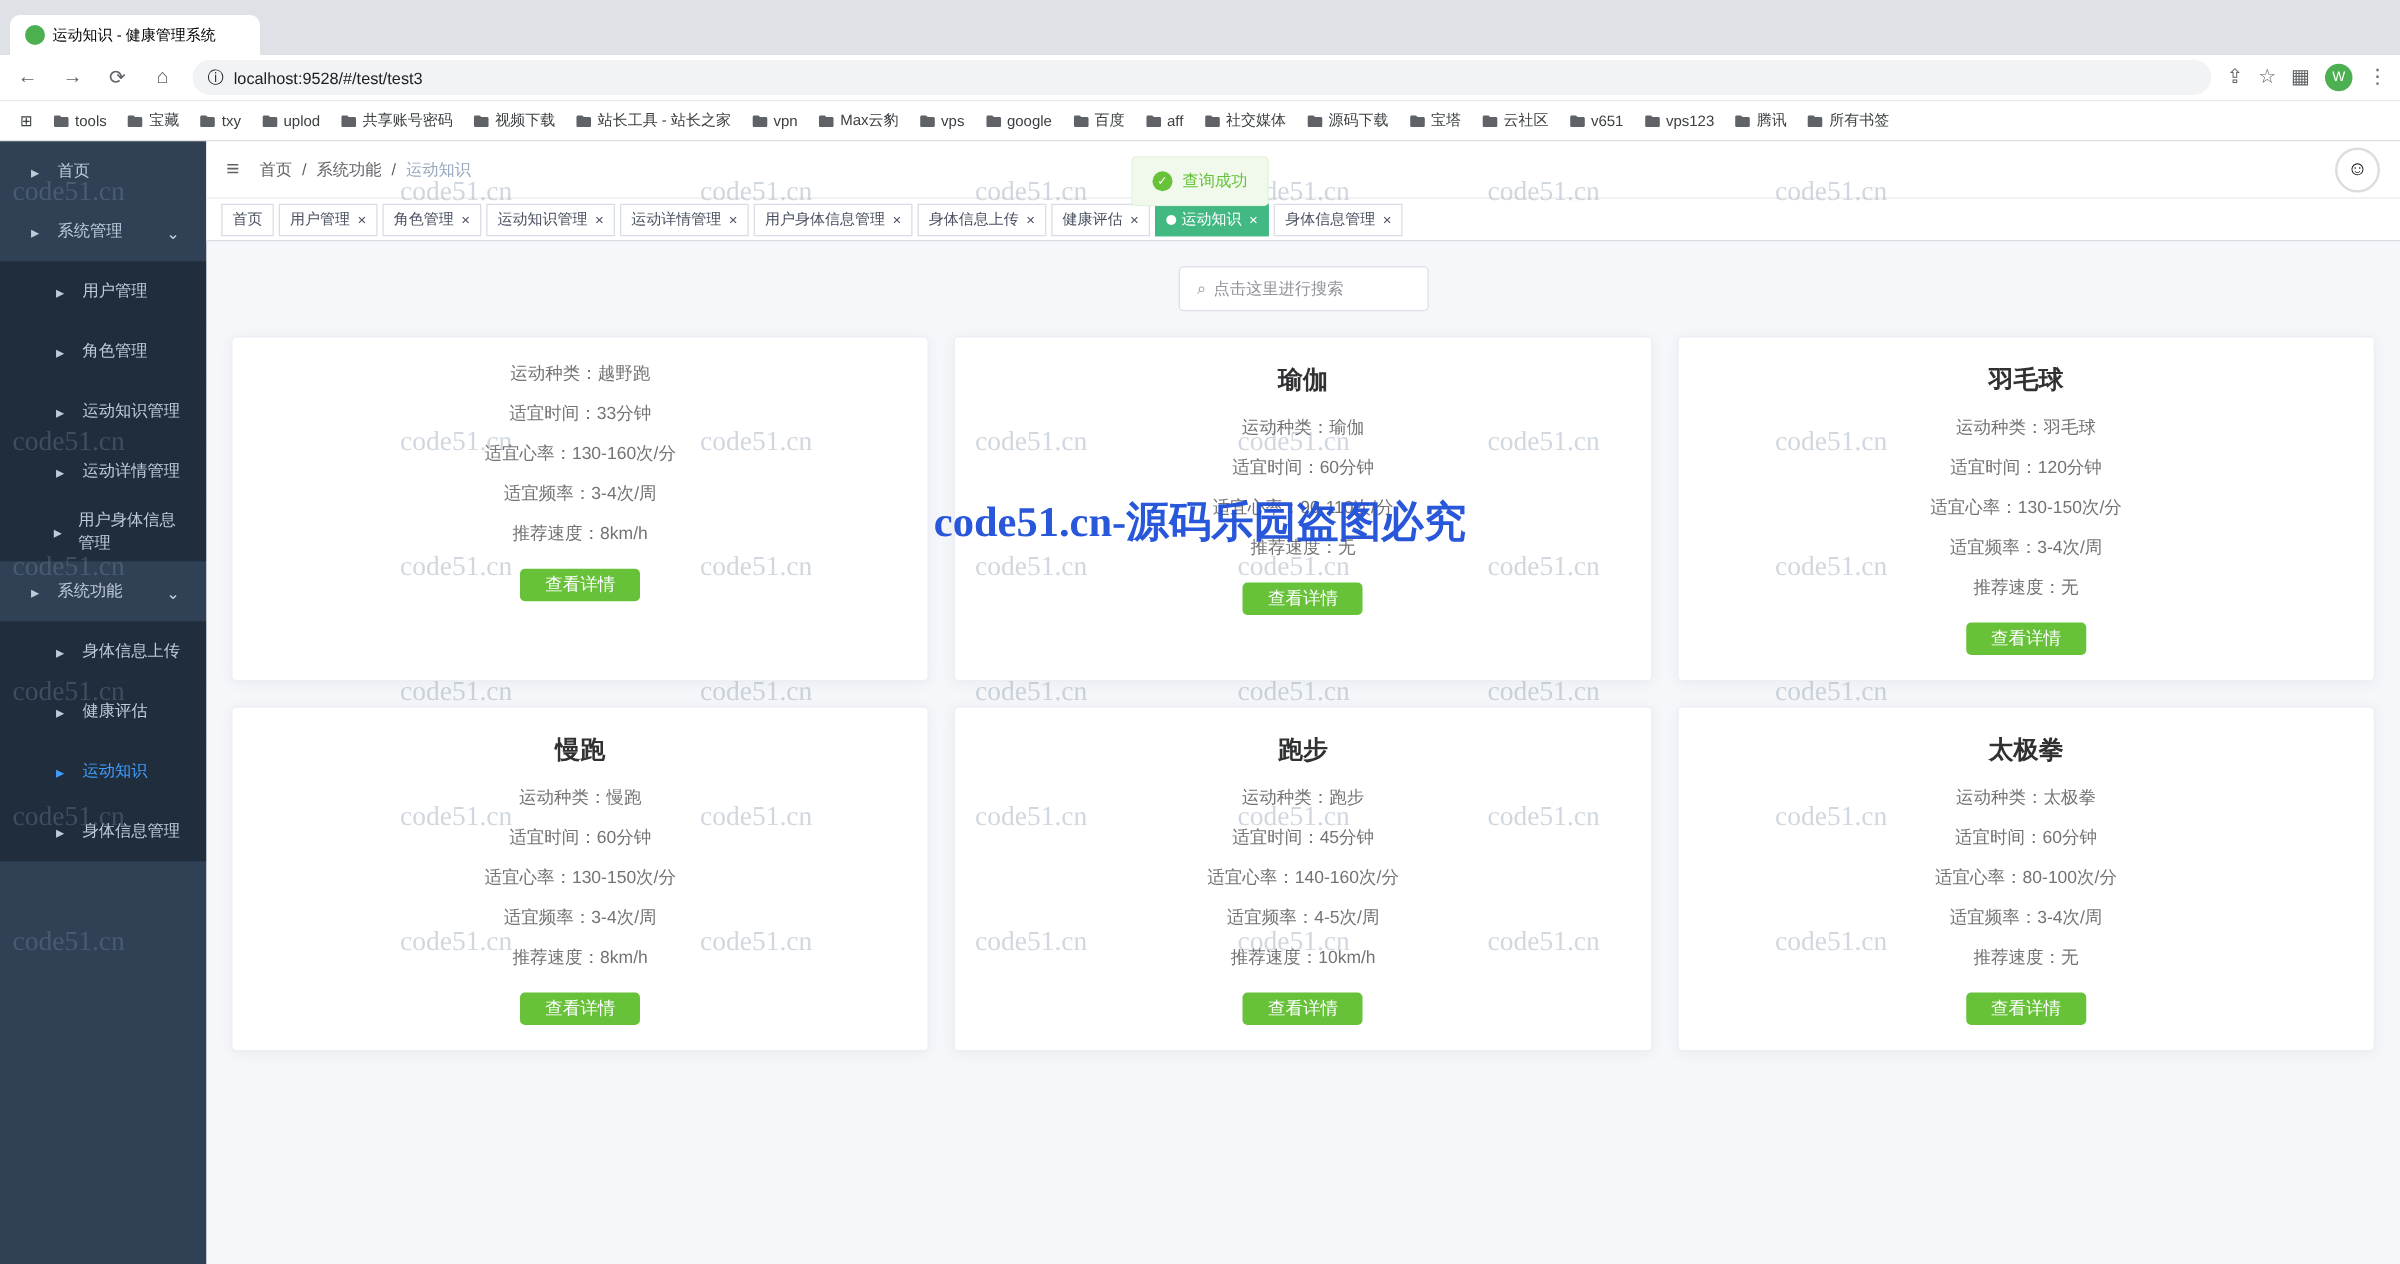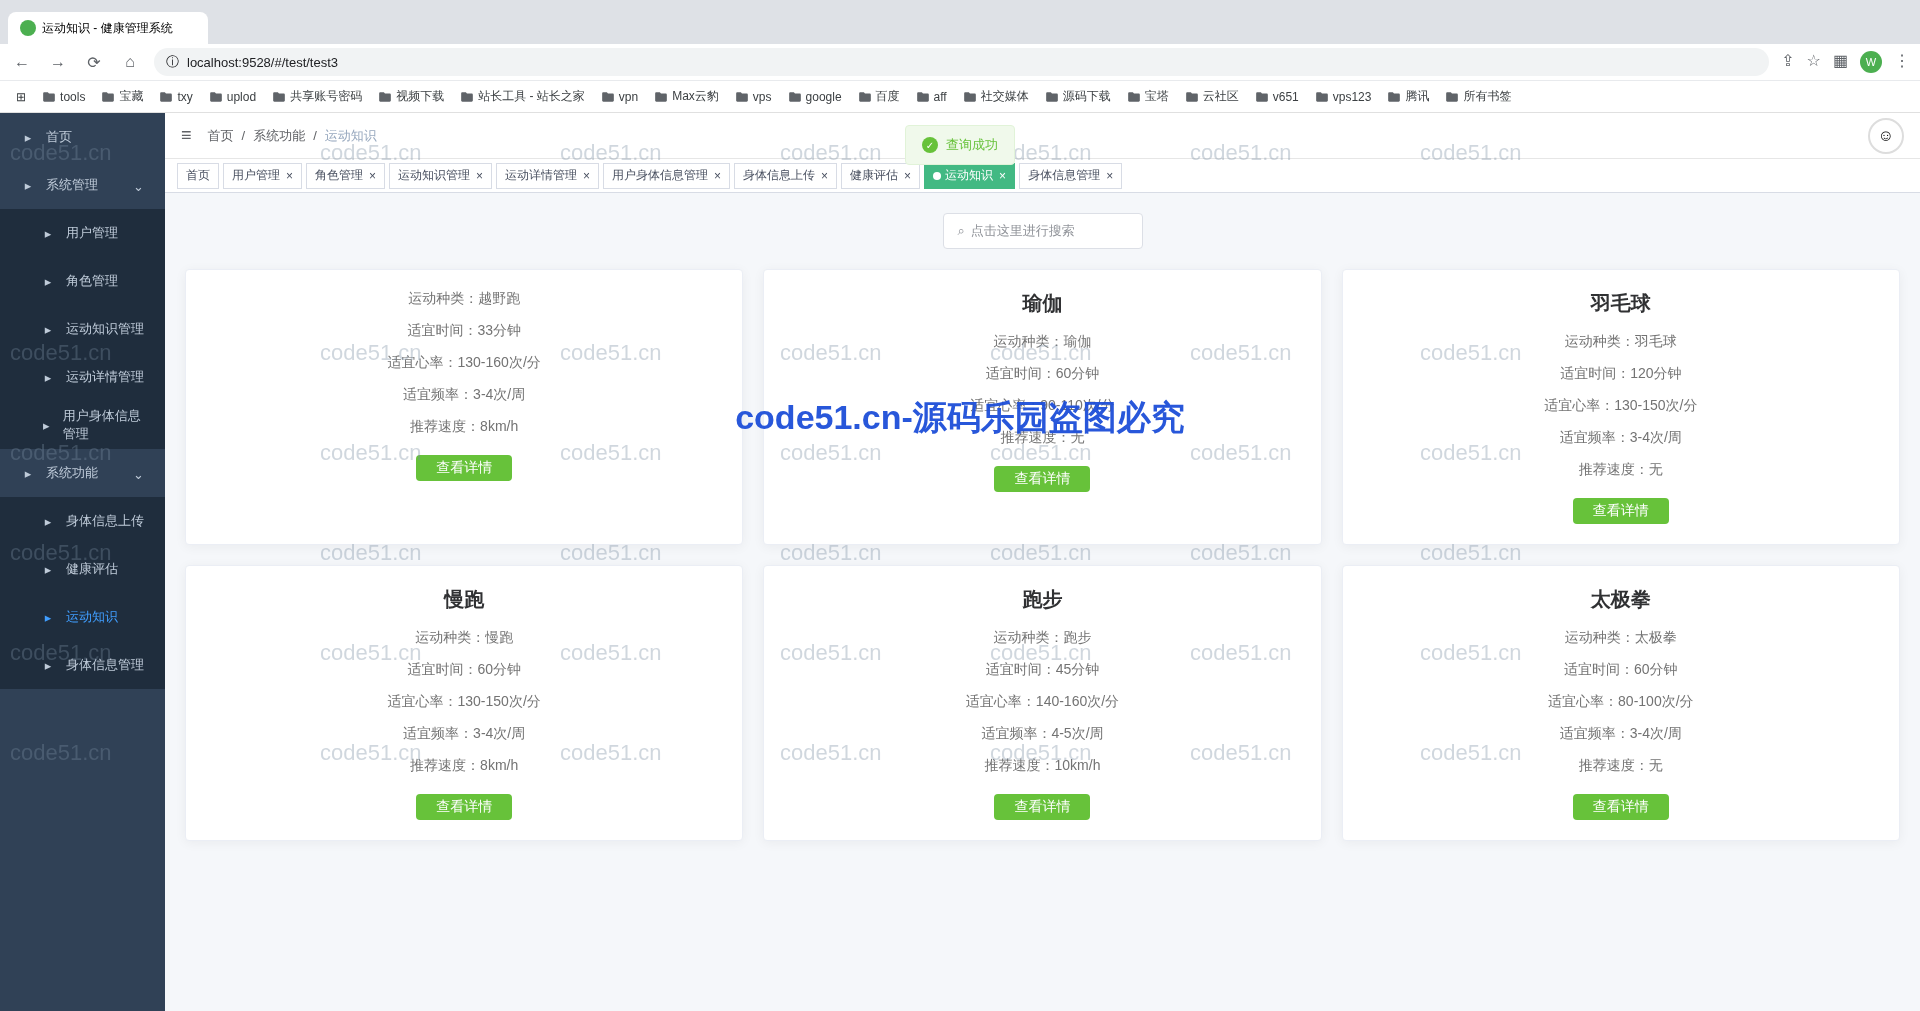--- a/index.html
+++ b/index.html
@@ -35,21 +35,21 @@
 .content{flex:1;overflow-y:auto;padding:20px}
 .search-row{display:flex;justify-content:center;margin-bottom:20px}
 .search-box{border:1px solid #dcdfe6;border-radius:4px;height:36px;display:flex;align-items:center;padding:0 14px;gap:6px;color:#909399;font-size:13px;background:#fff;cursor:pointer;min-width:200px}
 .cards-grid{display:grid;grid-template-columns:repeat(3,1fr);gap:20px}
 .card{background:#fff;border:1px solid #ebeef5;border-radius:4px;padding:20px;box-shadow:0 2px 12px 0 rgba(0,0,0,.05)}
 .card-title{font-size:20px;font-weight:700;text-align:center;margin-bottom:16px;color:#303133}
 .card-row{font-size:14px;color:#737373;text-align:center;margin-bottom:14px}
 .view-btn{display:block;margin:19px auto 0;background:#67c23a;color:#fff;border:none;padding:4px 20px;font-size:14px;border-radius:4px;cursor:pointer}
 .toast{position:absolute;top:12px;left:50%;transform:translateX(-50%);background:#f0f9eb;border:1px solid #e1f3d8;color:#67c23a;padding:10px 16px;border-radius:4px;font-size:13px;display:flex;align-items:center;gap:8px;z-index:100}
 .check-circle{width:16px;height:16px;border-radius:50%;background:#67c23a;color:#fff;display:inline-flex;align-items:center;justify-content:center;font-size:10px}
-.watermark{position:fixed;pointer-events:none;font-size:22px;color:rgba(120,140,160,.35);font-family:Liberation Sans, sans-serif;z-index:1}
+.watermark{position:fixed;pointer-events:none;font-size:22px;color:rgba(120,140,160,.35);font-family:Liberation Serif, serif;z-index:1}
 .watermark.big{font-size:34px;color:#1d4ed8;font-weight:700;opacity:.95;z-index:50}
 .chevron{margin-left:auto;width:12px;height:12px}
 </style>
 </head>
 <body>
 
 <div class="browser-chrome">
   <div class="tab-bar">
     <div class="browser-tab">
       <span class="favicon"></span>

